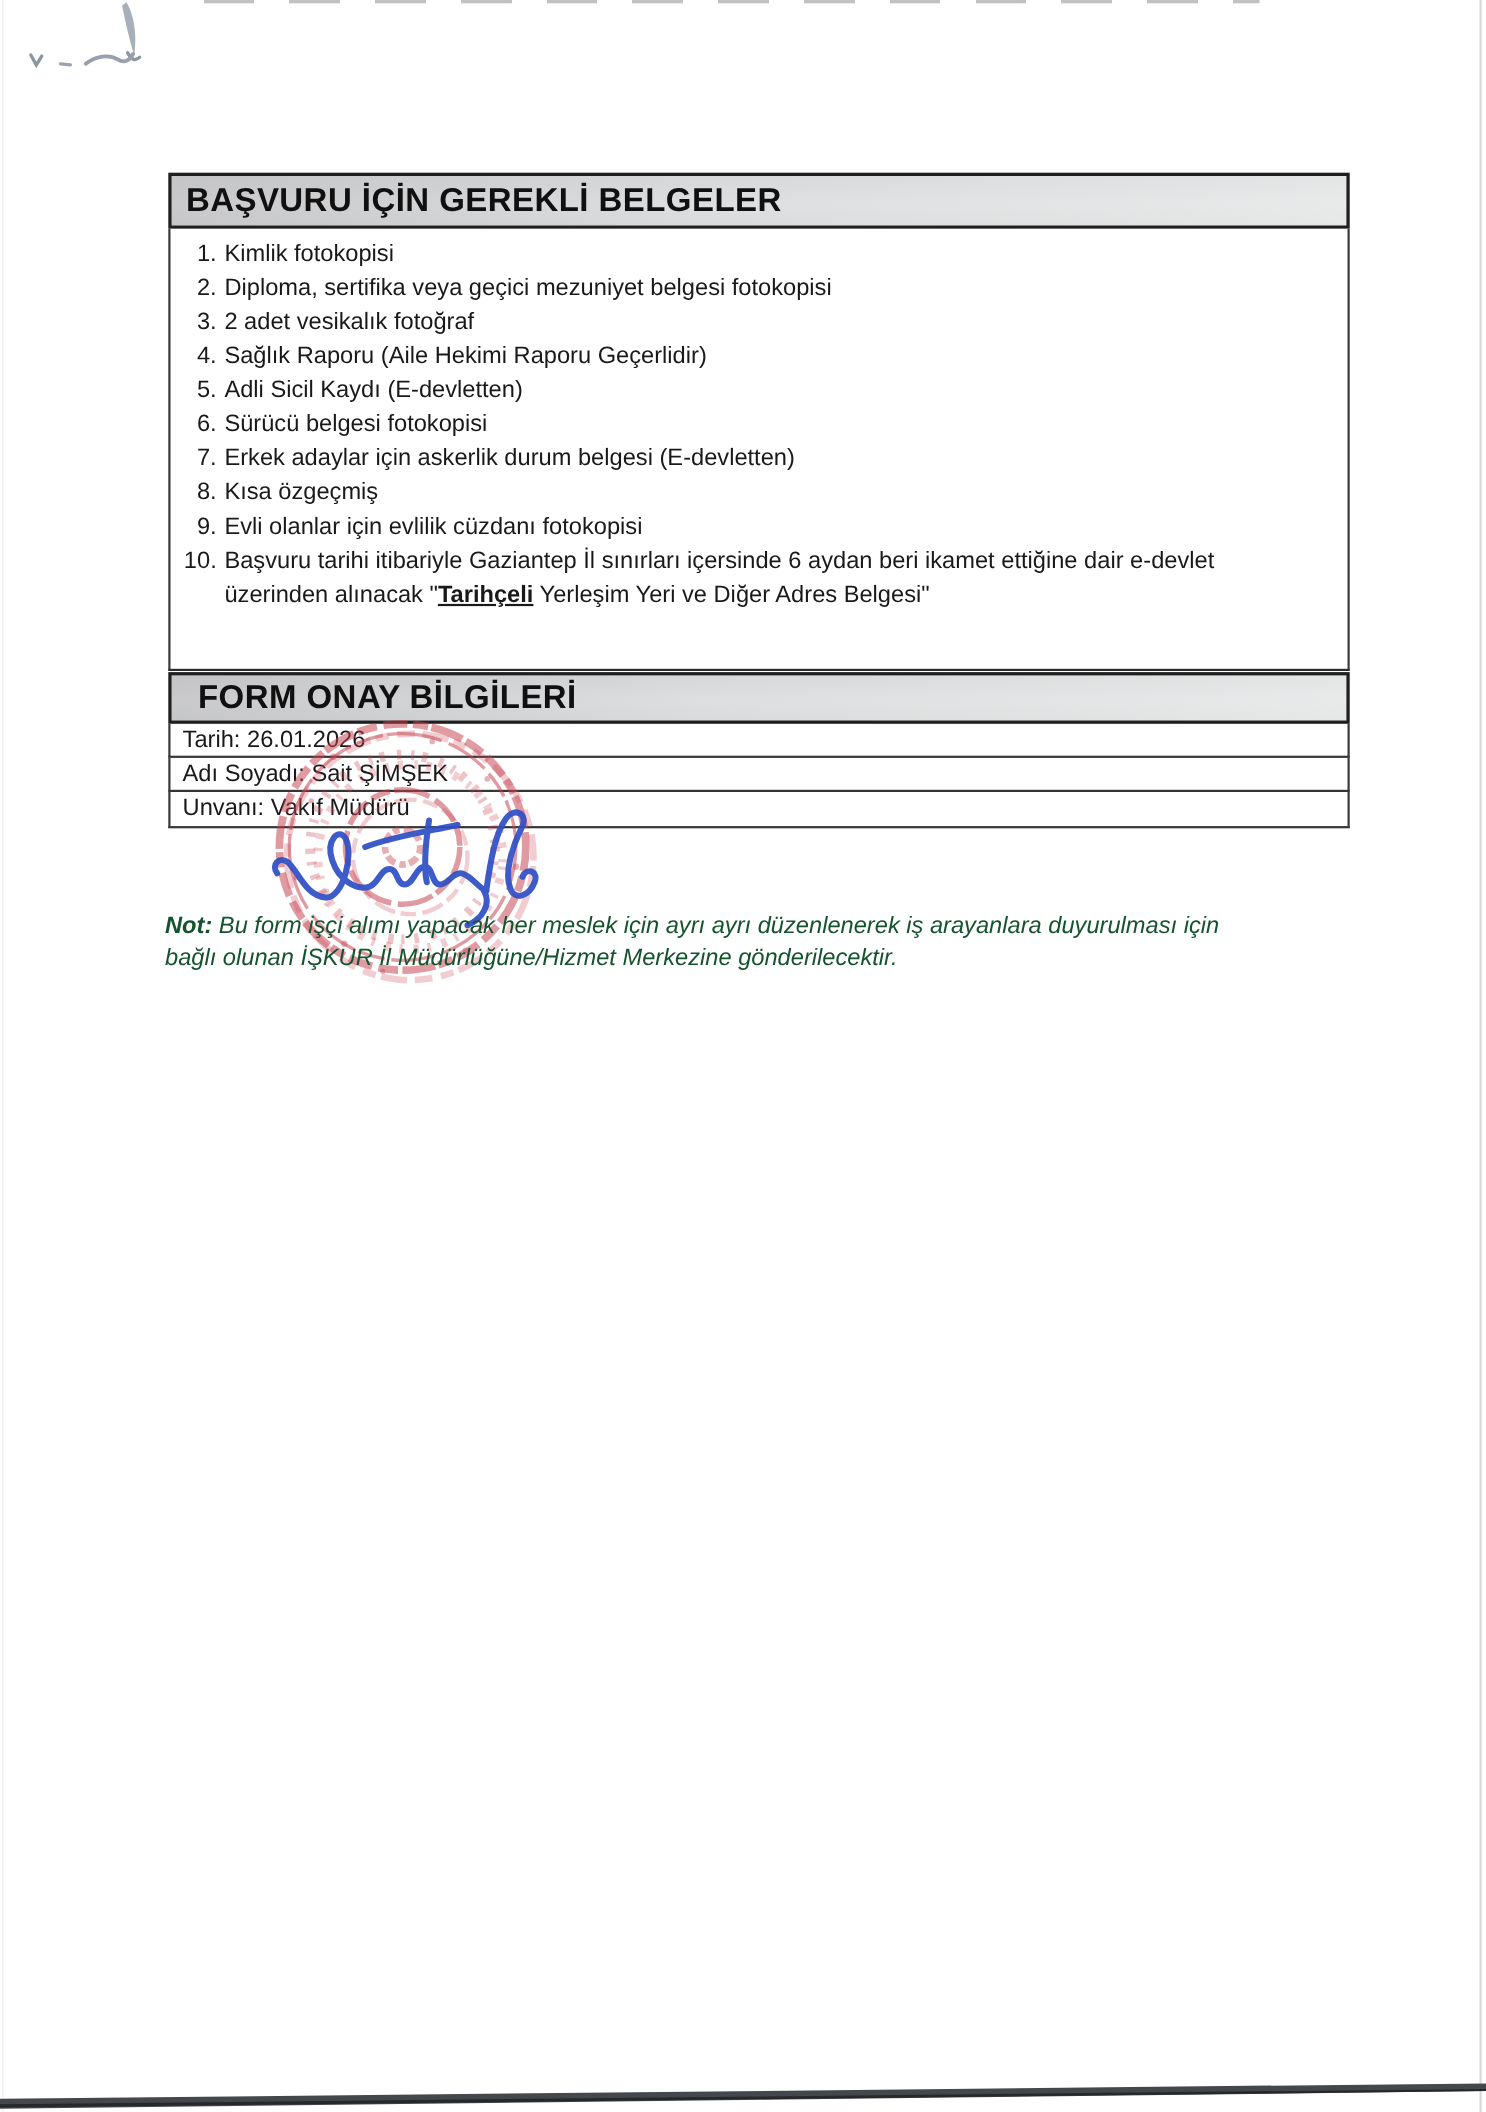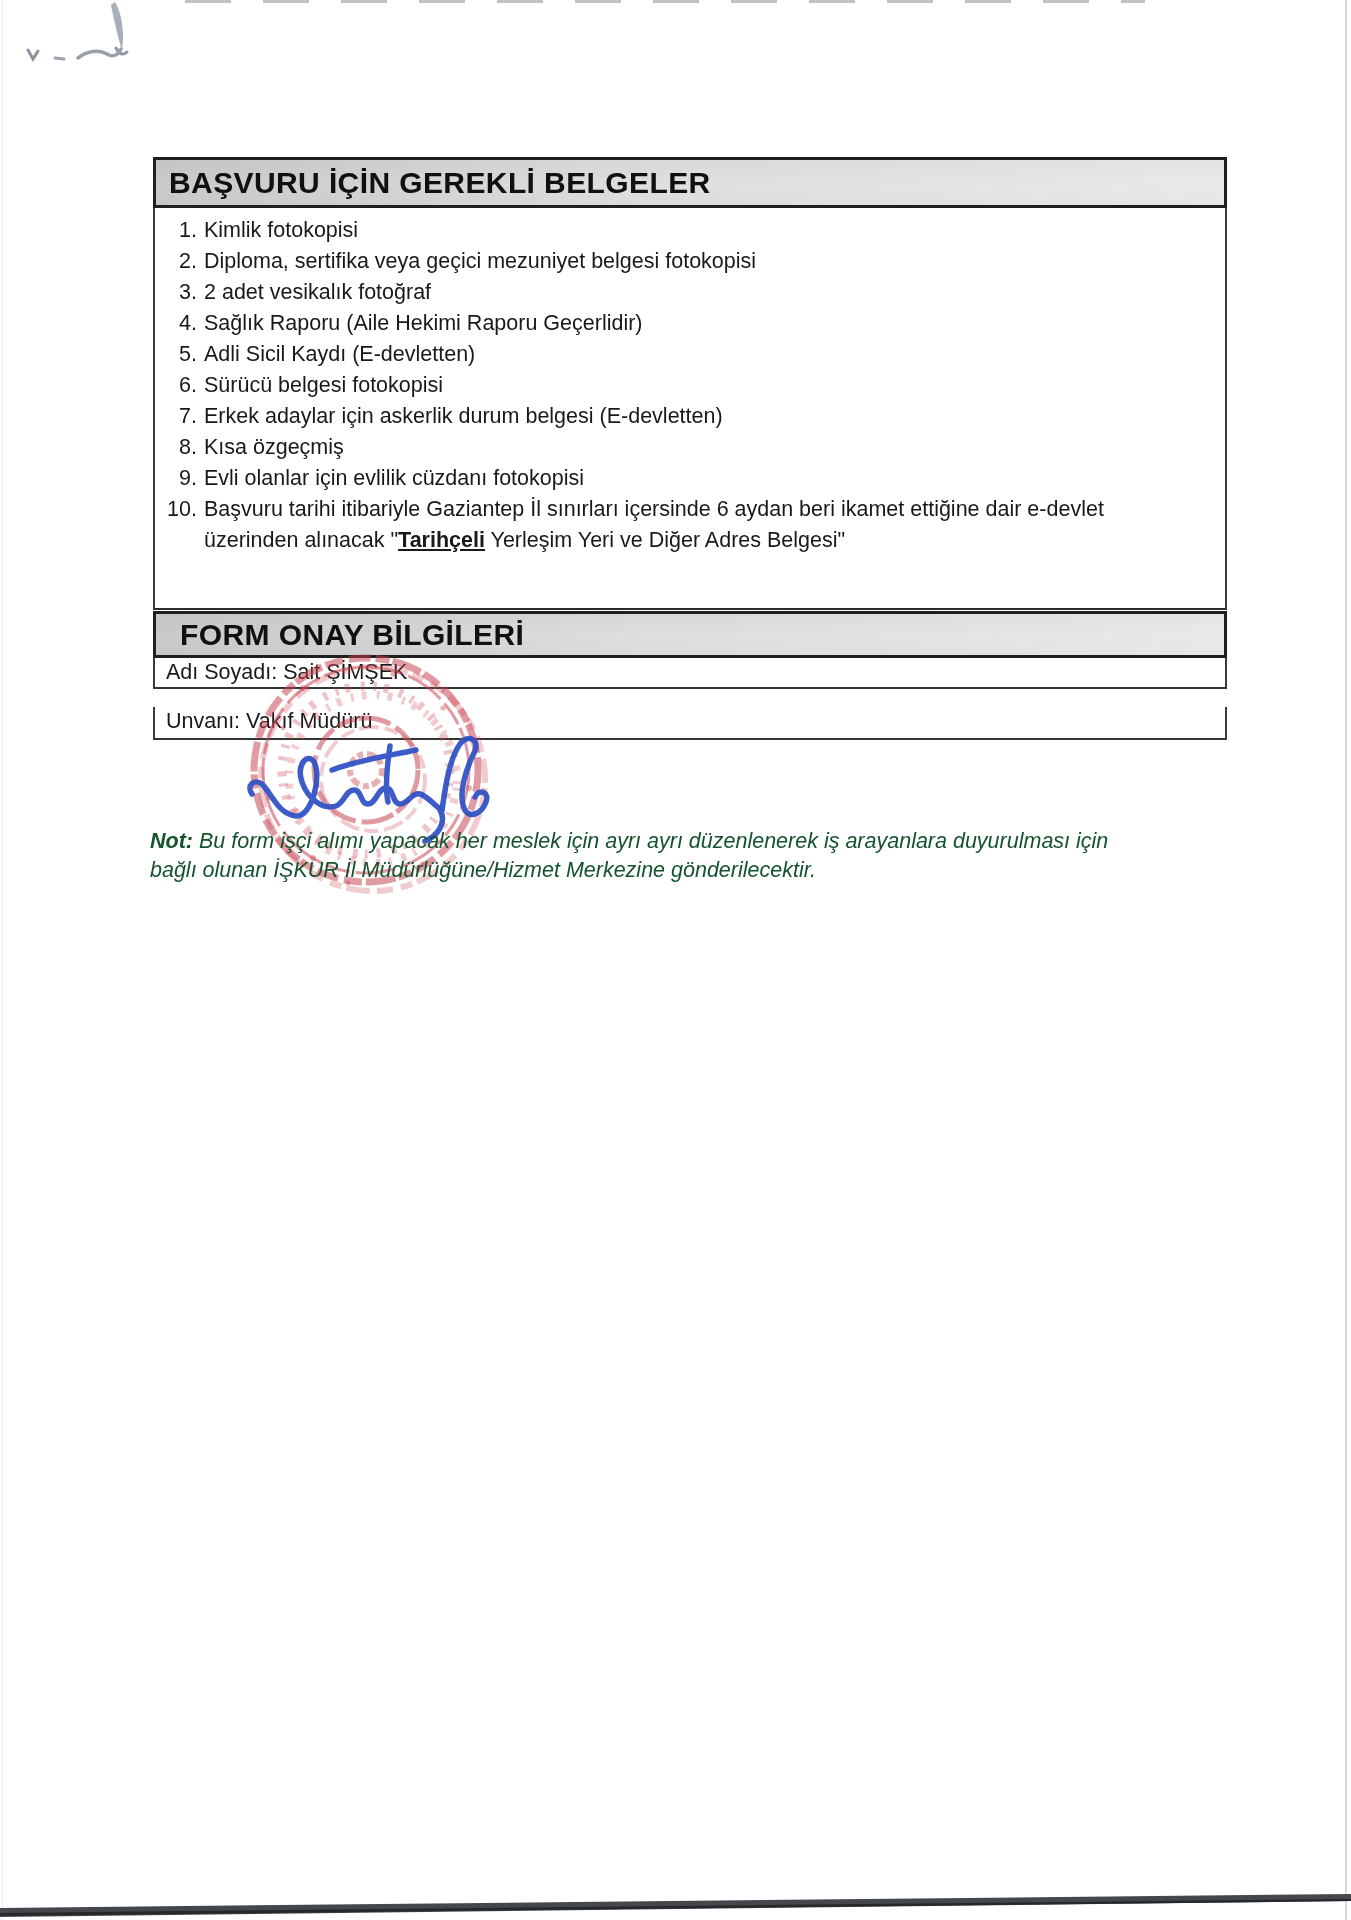--- a/index.html
+++ b/index.html
@@ -135,22 +135,23 @@
           </span>
         </li>
       </ul>
     </div>
   </div>
 
   <div class="abs doc-table" style="top:611px;">
     <div class="band" style="height:47px;padding-left:24px;">
       <span class="band-title">FORM ONAY BİLGİLERİ</span>
     </div>
+    <div class="info-row" style="height:31px;"><span>Tarih: 26.01.2026</span></div>
     <div class="info-row" style="height:31px;"><span>Adı Soyadı: Sait ŞİMŞEK</span></div>
-    <div class="info-row" style="height:33px;margin-top:18px;"><span>Unvanı: Vakıf Müdürü</span></div>
+    <div class="info-row" style="height:33px;"><span>Unvanı: Vakıf Müdürü</span></div>
   </div>
 
   <svg class="abs stamp" width="250" height="250" viewBox="0 0 250 250">
     <g stroke="#c5414e" fill="none" opacity="0.52">
       <circle cx="123" cy="122" r="112" stroke-width="7" stroke-dasharray="22 5 14 3 30 4 18 6"></circle>
       <circle cx="123" cy="122" r="103" stroke-width="3" stroke-dasharray="40 6 25 4 50 7"></circle>
       <circle cx="123" cy="122" r="84" stroke-width="9" stroke-dasharray="4 9 3 7 5 11" opacity="0.6"></circle>
       <circle cx="123" cy="122" r="52" stroke-width="5" stroke-dasharray="26 5 18 4 33 6"></circle>
       <circle cx="123" cy="122" r="16" stroke-width="6" stroke-dasharray="6 4 9 3" opacity="0.8"></circle>
     </g>

